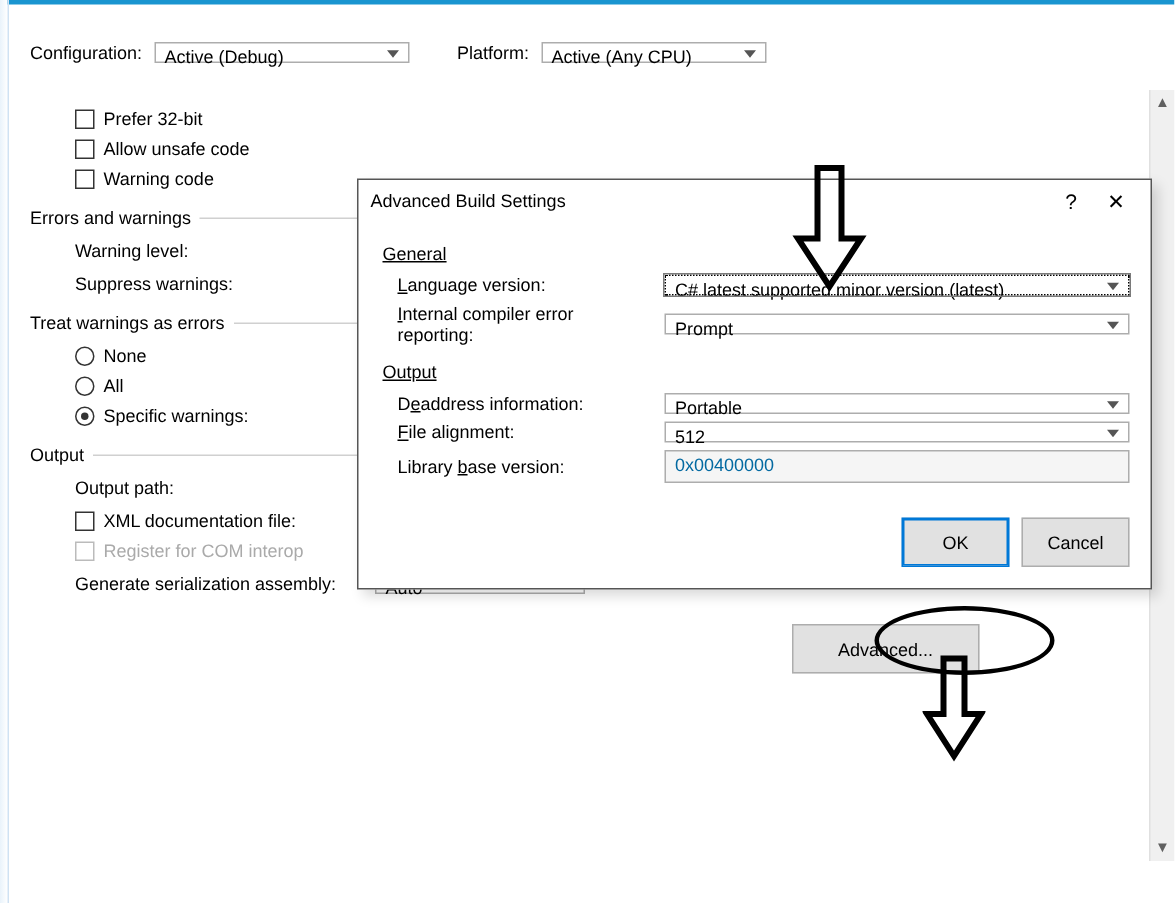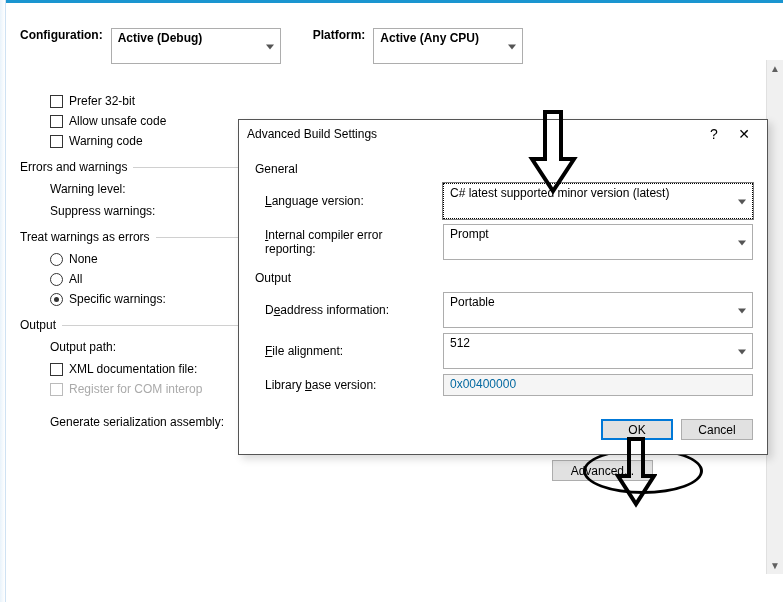--- a/index.html
+++ b/index.html
@@ -1,42 +1,42 @@
 <!DOCTYPE html>
 <html><head>
 <meta charset="utf-8">
 <style>
 * { box-sizing: border-box; font-family: "Segoe UI", Tahoma, sans-serif; font-size: 12px; }
 body { margin: 0; background: #fff; width: 783px; height: 602px; position: relative; overflow: hidden; }
 .main-panel { padding: 28px 20px 20px 20px; position: relative; }
-.top-row { display: flex; align-items: flex-start; gap: 8px; margin-bottom: 30px; font-weight: bold; }
+.top-row { display: flex; align-items: center; gap: 8px; margin-bottom: 30px; }
 .top-row label { }
-.combo { background: #fff; border: 1px solid #adadad; height: 36px; padding: 2px 18px 2px 6px; position: relative; display: inline-block; min-width: 80px; }
+.combo { background: #fff; border: 1px solid #adadad; height: 14px; padding: 2px 18px 2px 6px; position: relative; display: inline-block; min-width: 80px; }
 .combo::after { content: ""; position: absolute; right: 6px; top: 50%; transform: translateY(-30%); border-left: 4px solid transparent; border-right: 4px solid transparent; border-top: 5px solid #555; }
 .section-header { display: flex; align-items: center; gap: 6px; margin: 12px 0 8px 0; }
 .section-header .line { flex: 1; height: 1px; background: #d0d0d0; }
 .indent { padding-left: 30px; }
 .check-row { display: flex; align-items: center; gap: 6px; margin: 6px 0; }
 .check { width: 13px; height: 13px; border: 1px solid #333; background: #fff; flex-shrink: 0; }
 .check.disabled { border-color: #bbb; }
 .field-row { display: flex; align-items: center; margin: 8px 0; gap: 10px; }
 .field-row .lbl { width: 160px; }
 .radio-row { display: flex; align-items: center; gap: 6px; margin: 6px 0; }
 .radio { width: 13px; height: 13px; border: 1px solid #333; border-radius: 50%; background: #fff; flex-shrink: 0; position: relative; }
 .radio.checked::after { content: ""; position: absolute; width: 5px; height: 5px; background: #333; border-radius: 50%; top: 3px; left: 3px; }
-.btn { background: #e1e1e1; border: 1px solid #adadad; padding: 3px 18px; height: 21px; cursor: default; display: inline-flex; align-items: center; justify-content: center; }
+.btn { background: #e1e1e1; border: 1px solid #adadad; padding: 3px 30px; height: 33px; cursor: default; display: inline-flex; align-items: center; justify-content: center; }
 .btn.default { border: 1px solid #0078d7; box-shadow: inset 0 0 0 1px #0078d7; }
 .adv-btn-wrap { text-align: right; padding-right: 110px; margin-top: 20px; position: relative; }
 .ellipse { position: absolute; border: 3px solid #000; border-radius: 50%; width: 120px; height: 46px; right: 60px; top: -12px; pointer-events: none; }
 .dialog { position: absolute; left: 238px; top: 119px; width: 530px; background: #fff; border: 1px solid #555; box-shadow: 4px 4px 8px rgba(0,0,0,0.15); z-index: 10; }
 .dialog-title { display: flex; align-items: center; padding: 6px 8px; }
 .dialog-title .t { flex: 1; }
 .dialog-title .icon-btn { width: 30px; text-align: center; font-size: 14px; }
 .dialog-body { padding: 8px 14px 12px 14px; }
-.dialog-section { padding: 6px 0 2px 2px; }
+.dialog-section { padding: 6px 0 2px 2px; text-decoration: underline; }
 .dlg-row { display: flex; align-items: center; margin: 5px 0 5px 12px; gap: 8px; }
 .dlg-row .dlbl { width: 170px; }
 .dlg-row .dctrl { flex: 1; }
 .textbox { border: 1px solid #adadad; height: 22px; padding: 2px 6px; background: #fff; width: 100%; }
 .textbox.readonly { color: #0369a1; background: #f5f5f5; }
 .combo.full { width: 100%; display: block; }
 .combo.sel { border: 1px dotted #000; outline: 1px solid #7a7a7a; }
 .dialog-buttons { display: flex; justify-content: flex-end; gap: 8px; padding: 6px 14px 14px 0; }
 .scrollbar { position: absolute; right: 0; top: 60px; bottom: 28px; width: 17px; background: #f0f0f0; border-left: 1px solid #e0e0e0; }
 .sb-arrow { height: 17px; display: flex; align-items: center; justify-content: center; color: #606060; font-size: 10px; }

